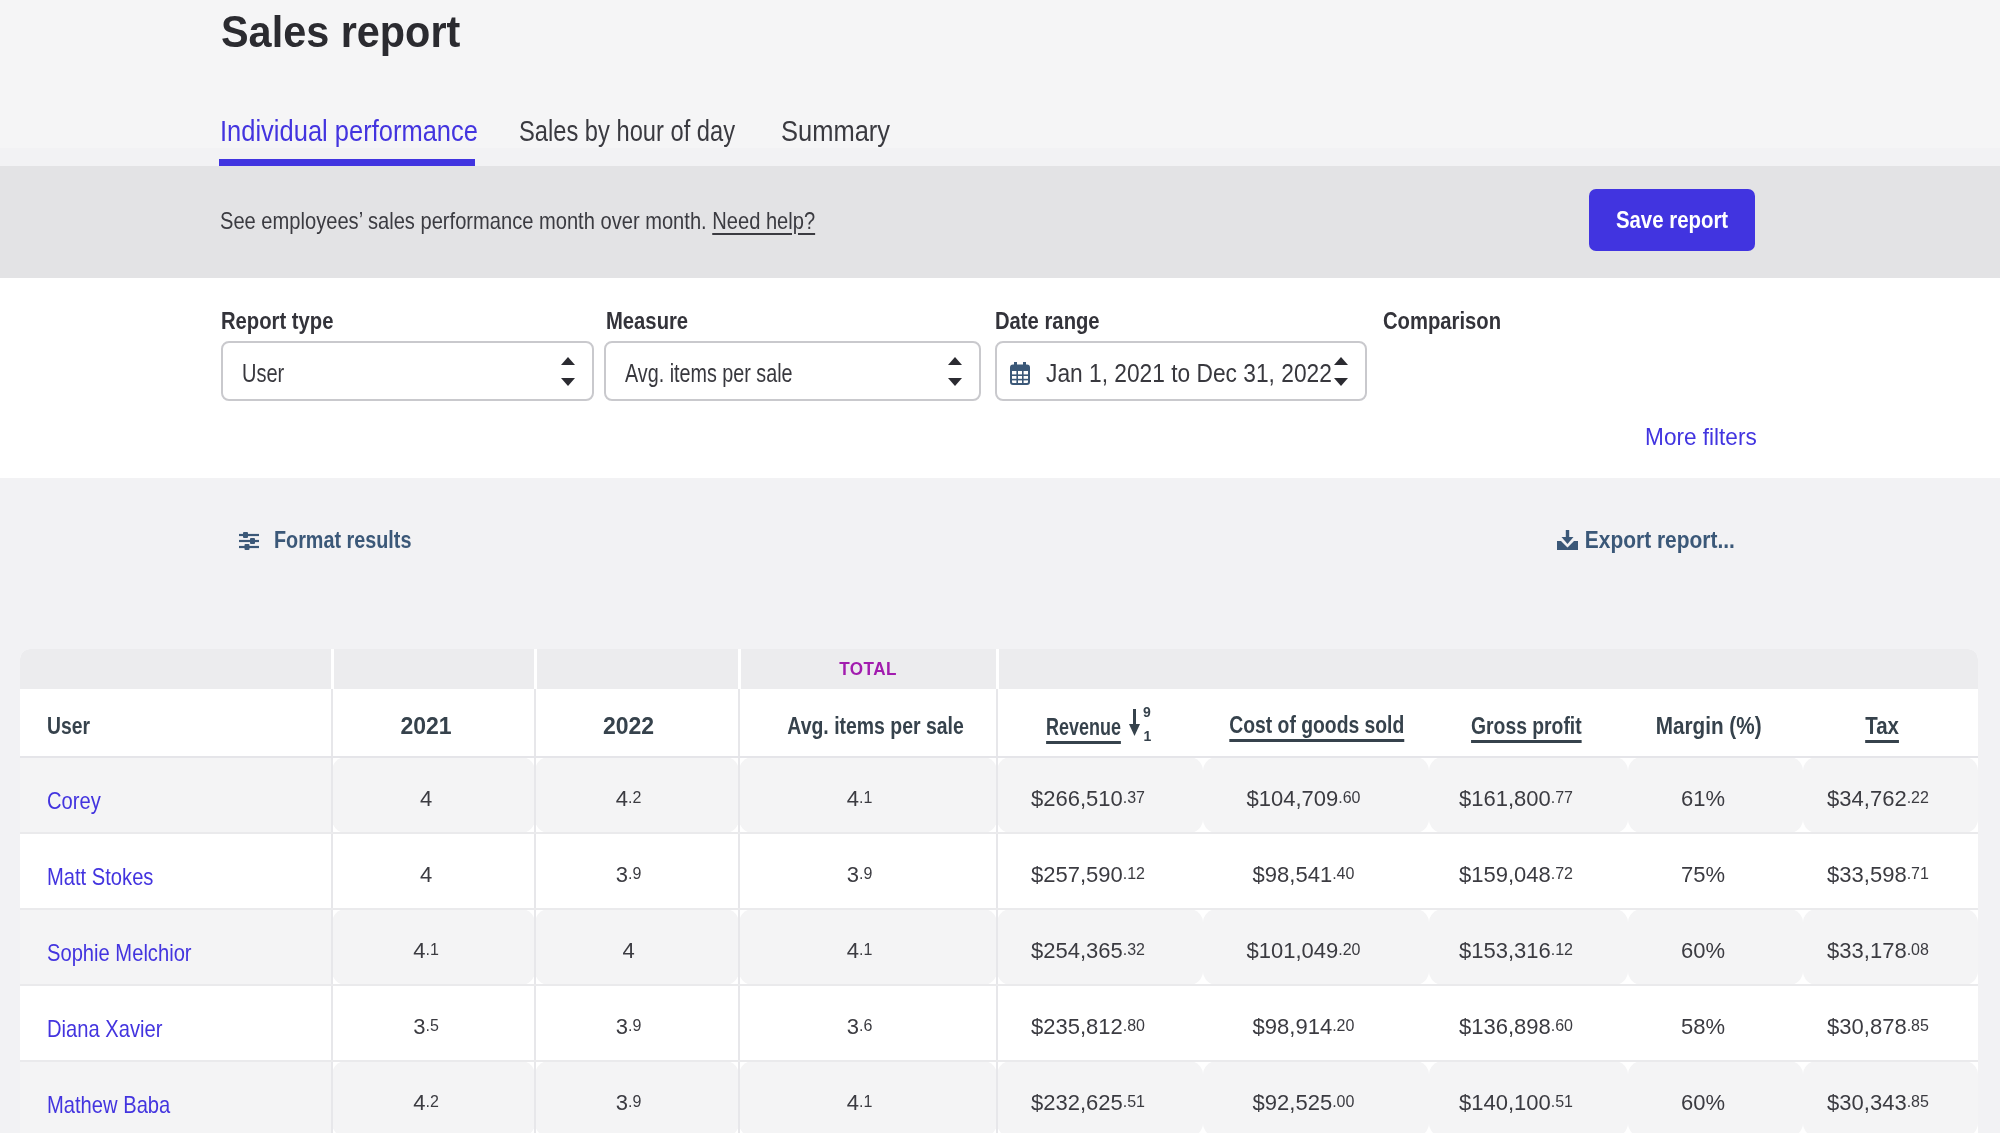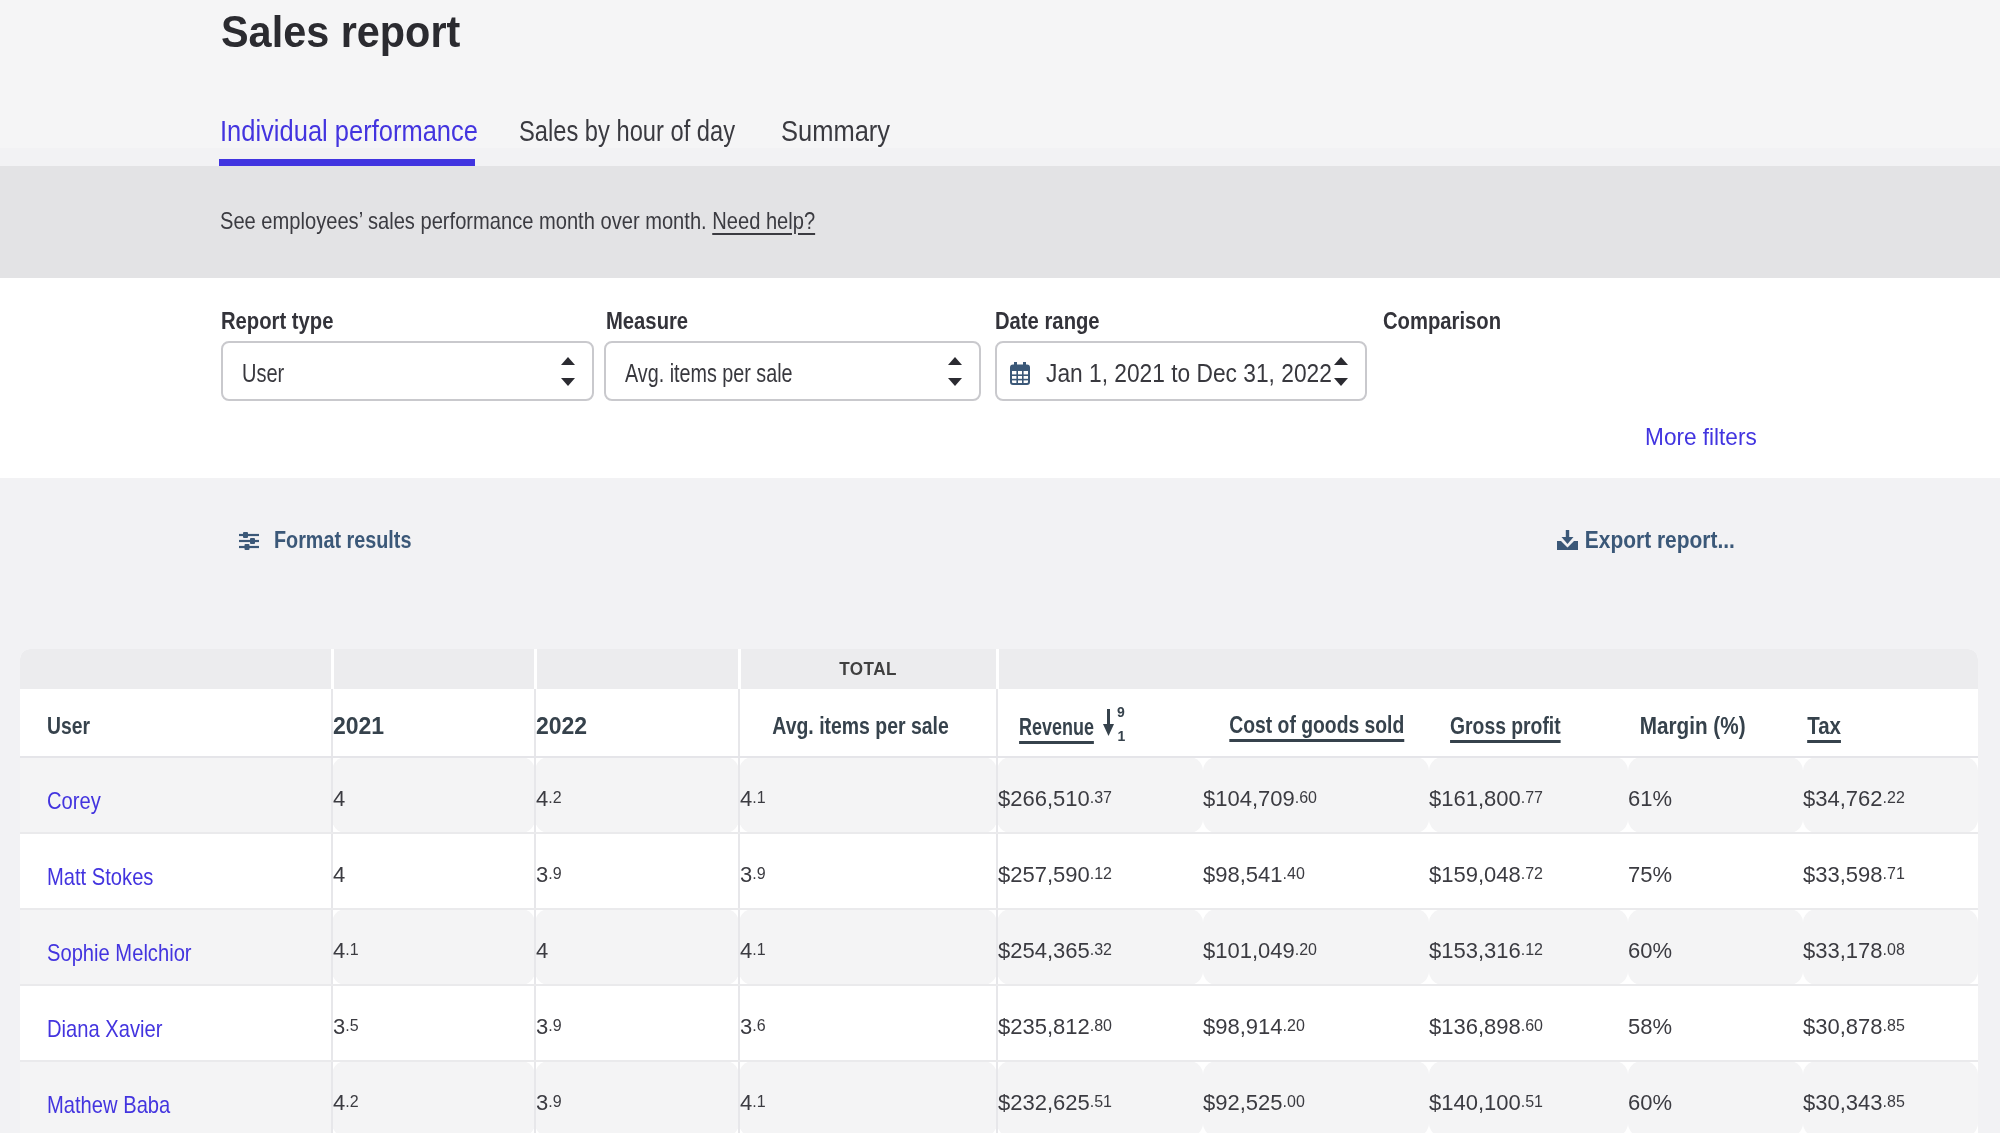--- a/index.html
+++ b/index.html
@@ -36,27 +36,27 @@
 .lower { position:absolute; left:0; top:478px; width:2000px; height:655px; background:#f2f2f4; }
 .tool { position:absolute; font-size:23px; font-weight:700; color:#3b5878; white-space:nowrap; }
 
 
 .tablewrap { position:absolute; left:20px; top:649px; width:1958px; height:484px; overflow:hidden; border-radius:10px 10px 0 0; }
 table { border-collapse:collapse; table-layout:fixed; width:1958px; background:#fff; }
 td,th { overflow:hidden; white-space:nowrap; }
 tr.band { height:40px; }
 tr.band td { background:#ececee; }
 tr.band td.gap { border-right:3px solid #fff; }
-tr.band td.total { font-size:19px; font-weight:700; color:#404040; text-align:center; letter-spacing:0.5px; }
+tr.band td.total { font-size:19px; font-weight:700; color:#a21caf; text-align:center; letter-spacing:0.5px; }
 tr.hdr { height:68px; }
 tr.hdr th { font-size:23px; font-weight:700; color:#36424c; background:#fff; padding-top:8px; }
 .vline { border-right:2px solid #e7e7ea; }
 tr.hdr th { border-bottom:2px solid #e5e5e9; } tr.row td { border-bottom:2px solid #eaeaec; }
 th.l, td.l { text-align:left; padding-left:27px; }
-th.r, td.r { text-align:left;border-radius:14px; }
+th.r, td.r { text-align:center;border-radius:14px; }
 .p2 { padding-right:15px; } .p3 { padding-right:17px; } .p4 { padding-right:17px; } .p5 { padding-right:25px; }
 .ut { text-decoration:underline; text-underline-offset:6px; text-decoration-thickness:2.5px; }
 tr.row { height:76px; }
 tr.row td { font-size:22px; color:#3b3b41; padding-top:8px; }
 tr.row td.name { font-size:24px; color:#4334df; padding-top:11px; }
 tr.odd td { background:#f4f4f5; }
 tr.even td { background:#fff; }
 .f { font-size:16px; vertical-align:3px; letter-spacing:0; }
 .coghd { position:absolute; right:25px; top:23px; transform:scaleX(.84); transform-origin:100% 0; white-space:nowrap; }
 .sorticon { display:inline-block; vertical-align:-7px; margin-left:9px; margin-right:-3px; }
@@ -67,20 +67,23 @@
 <div class="top">
   <h1 class="title">Sales report</h1>
   <div class="tab active" style="left:220px; transform:scaleX(.85);">Individual performance</div>
   <div class="tab" style="left:519px; transform:scaleX(.79);">Sales by hour of day</div>
   <div class="tab" style="left:781px; transform:scaleX(.85);">Summary</div>
   <div class="tabline"></div>
 </div>
 
 <div class="banner">
   <div class="banner-text">See employees’ sales performance month over month. <a href="#">Need help?</a></div>
+  <div class="savebtn">
+      <span class="sxc" style="transform:scaleX(.85);">Save report</span>
+    </div>
 </div>
 
 <div class="filters">
   <div class="flabel" style="left:221px;">Report type</div>
   <div class="flabel" style="left:606px;">Measure</div>
   <div class="flabel" style="left:995px;">Date range</div>
   <div class="flabel" style="left:1383px;">Comparison</div>
 
   <div class="fbox" style="left:221px; width:373px;">
       <span class="txt sx" style="transform:scaleX(.8);">User</span>

